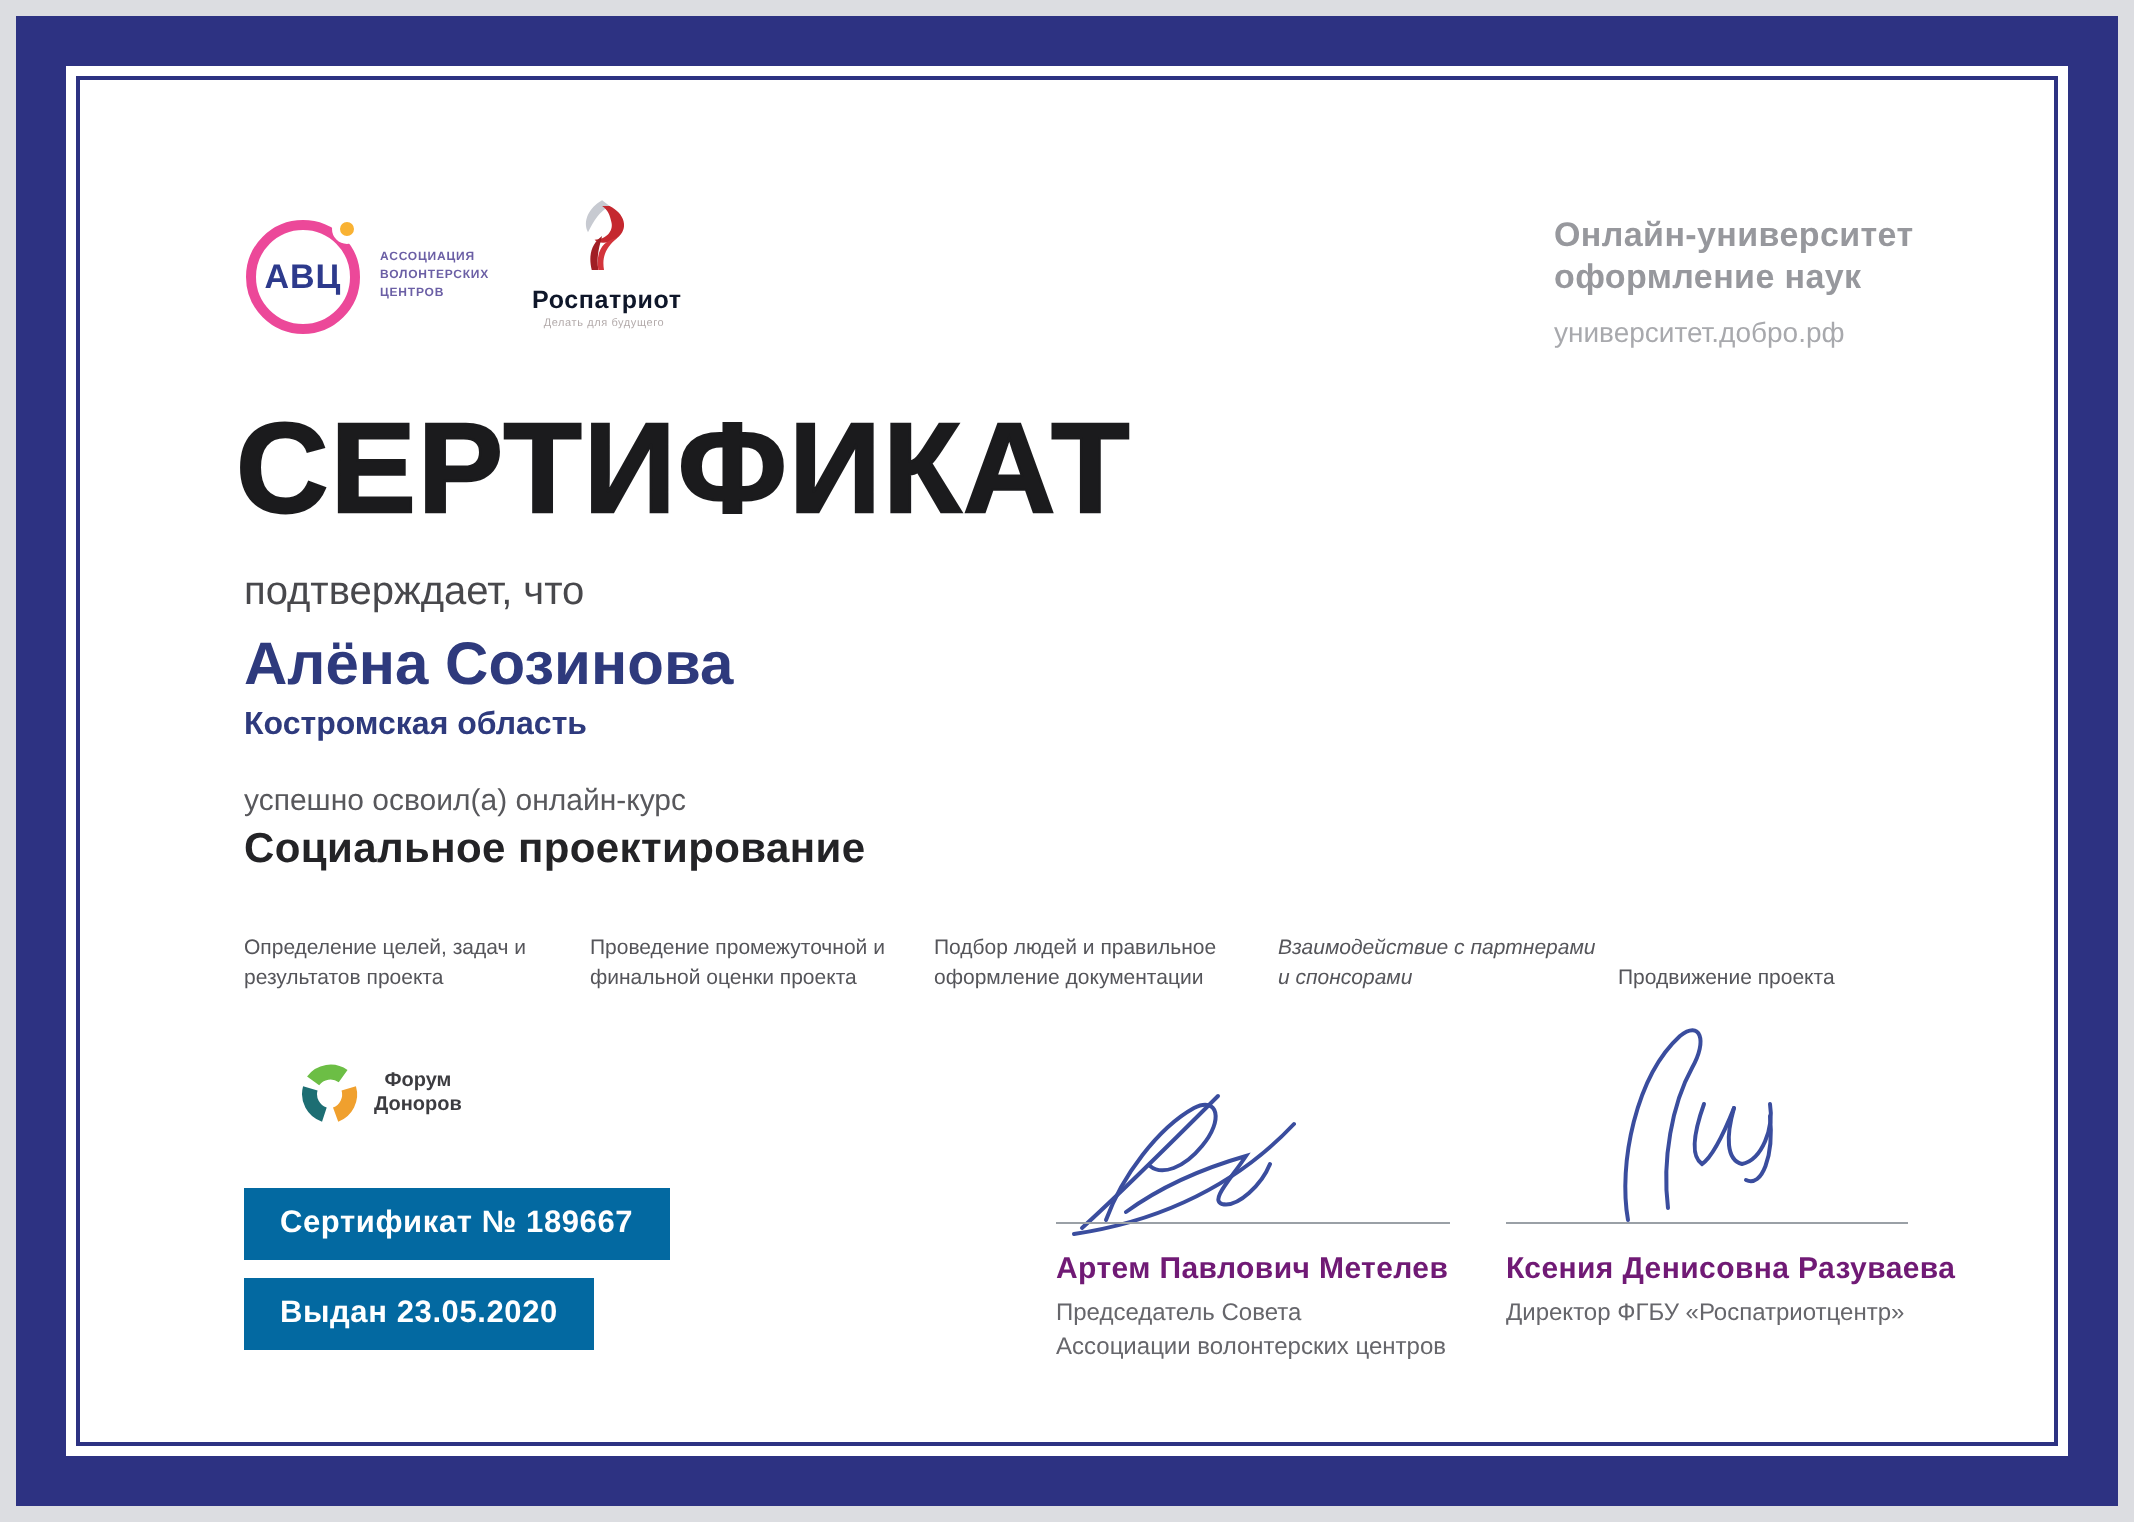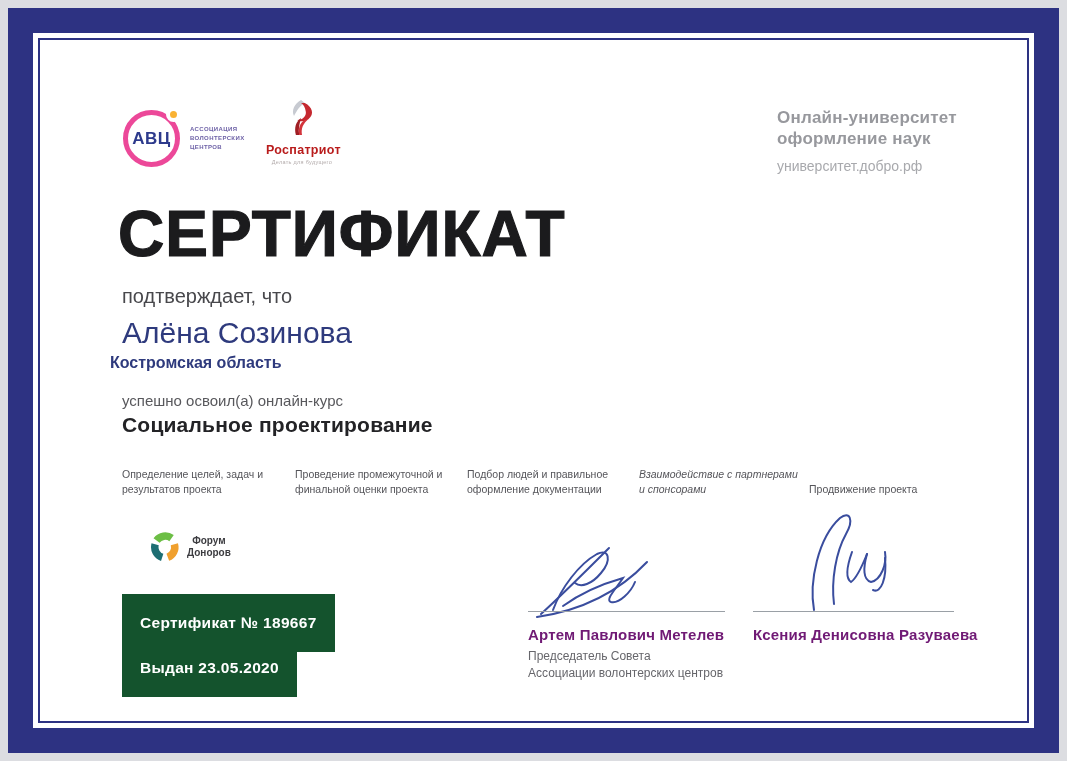--- a/index.html
+++ b/index.html
@@ -18,50 +18,50 @@
   .avc-ring { position:relative; width:57px; height:57px; border:5px solid #ec4899; border-radius:50%;
               display:flex; align-items:center; justify-content:center; }
   .avc-abbr { color:#2d3a8c; font-weight:bold; font-size:17px; letter-spacing:.5px; }
   .avc-dot { position:absolute; right:-6px; top:-8px; width:15px; height:15px; background:#f9b233;
              border:4px solid #ffffff; border-radius:50%; }
   .avc-caption { margin-left:10px; font-size:6px; font-weight:bold; color:#6b5fa5;
                  letter-spacing:.4px; line-height:1.5; }
 
   .rospatriot { left:266px; top:99px; width:72px; text-align:center; }
   .rospatriot svg { display:block; margin:0 auto; }
-  .rospatriot-name { margin-top:6px; font-size:12.5px; font-weight:bold; color:#b91c1c; letter-spacing:.3px; }
+  .rospatriot-name { margin-top:6px; font-size:12.5px; font-weight:bold; color:#0f172a; letter-spacing:.3px; }
   .rospatriot-tag { margin-top:2px; font-size:5.5px; color:#b3abab; letter-spacing:.3px; }
 
   .university { left:777px; top:107px; }
   .university .uline { font-size:17px; font-weight:bold; color:#97989d; line-height:1.25; letter-spacing:.2px; }
   .university .usite { margin-top:8px; font-size:14px; color:#a8a9ad; }
 
   
   .cert-title { left:118px; top:197px; font-size:64px; font-weight:bold; color:#1b1b1d;
                 letter-spacing:1px; -webkit-text-stroke:1.2px #1b1b1d; }
   .confirm    { left:122px; top:285px; font-size:20px; color:#48484c; }
-  .recipient-name   { left:122px; top:316px; font-size:30px; font-weight:normal; color:#2e3a7d; }
-  .recipient-region { left:110px; top:354px; font-size:16px; font-weight:bold; color:#2e3a7d; }
+  .recipient-name   { left:122px; top:316px; font-size:30px; font-weight:bold; color:#2e3a7d; }
+  .recipient-region { left:122px; top:354px; font-size:16px; font-weight:bold; color:#2e3a7d; }
   .course-intro { left:122px; top:392px; font-size:15px; color:#58585c; }
   .course-name  { left:122px; top:413px; font-size:21px; font-weight:bold; color:#232326; letter-spacing:.2px; }
 
   .skills { left:122px; top:467px; display:flex;align-items:flex-end; }
   .skill { font-size:10.5px; color:#55555a; line-height:1.45; }
   .skill:nth-child(1){ width:162px; margin-right:11px; }
   .skill:nth-child(2){ width:165px; margin-right:7px; }
   .skill:nth-child(3){ width:152px; margin-right:20px; }
   .skill:nth-child(4){ width:162px; margin-right:8px;font-style:italic; }
   .skill:nth-child(5){ width:130px; }
 
   
   .forum { left:150px; top:532px; display:flex; align-items:center; }
   .forum-text { margin-left:7px; font-size:10px; font-weight:bold; color:#3c3c40; line-height:1.25;text-align:center; }
 
-  .badge { left:122px; background:#14532d; color:#ffffff; font-size:15.5px; font-weight:bold;
-           padding:20px 18px; letter-spacing:.3px; }
+  .badge { left:122px; background:#0369a1; color:#ffffff; font-size:15.5px; font-weight:bold;
+           padding:9px 18px; letter-spacing:.3px; }
   .badge-number { top:594px; }
   .badge-issued { top:639px; }
 
   .sig-line { height:1px; background:#9aa0a6; top:611px; }
   .sig-line-1 { left:528px; width:197px; }
   .sig-line-2 { left:753px; width:201px; }
   .sig-name { font-size:15px; font-weight:bold; color:#701a75; top:626px; letter-spacing:.2px; }
   .sig-role { font-size:12px; color:#66666b; line-height:1.4; top:648px; }
   .sig-col-1 { left:528px; }
   .sig-col-2 { left:753px; }
@@ -155,13 +155,16 @@
   <svg class="abs sig-svg-2" width="110" height="100" viewBox="0 0 110 100">
     <g fill="none" stroke="#3a4d9e" stroke-width="2" stroke-linecap="round">
       <path d="M26 98 C21 70 30 26 52 6 C62 -2 66 8 58 22 C48 40 43 68 46 92"></path>
       <path d="M64 40 C59 54 57 66 63 70 C69 66 75 52 79 42"></path>
       <path d="M79 42 C75 56 75 68 83 70 C93 68 99 52 97 40"></path>
       <path d="M97 46 C99 66 93 82 85 78"></path>
     </g>
   </svg>
   <div class="abs sig-line sig-line-2"></div>
   <div class="abs sig-name sig-col-2">Ксения Денисовна Разуваева</div>
+  <div class="abs sig-role sig-col-2">
+    <div>Директор ФГБУ «Роспатриотцентр»</div>
+  </div>
 </div>
 
 </body></html>

